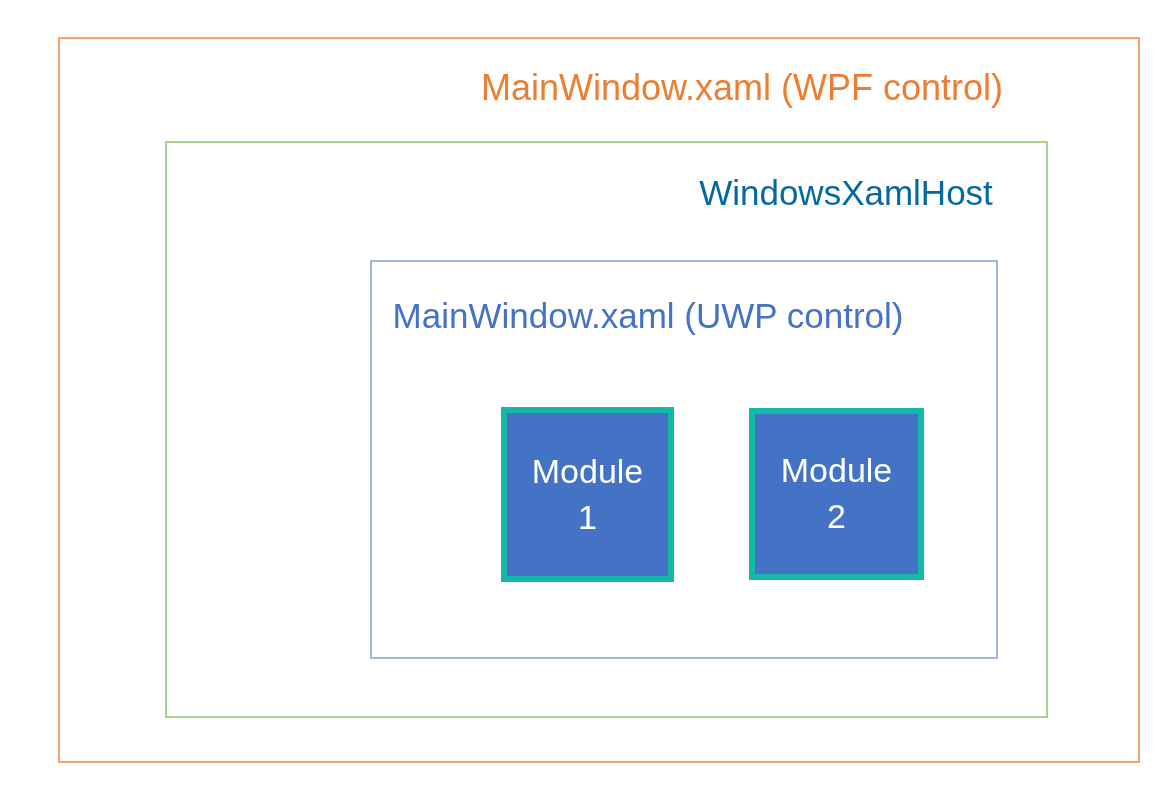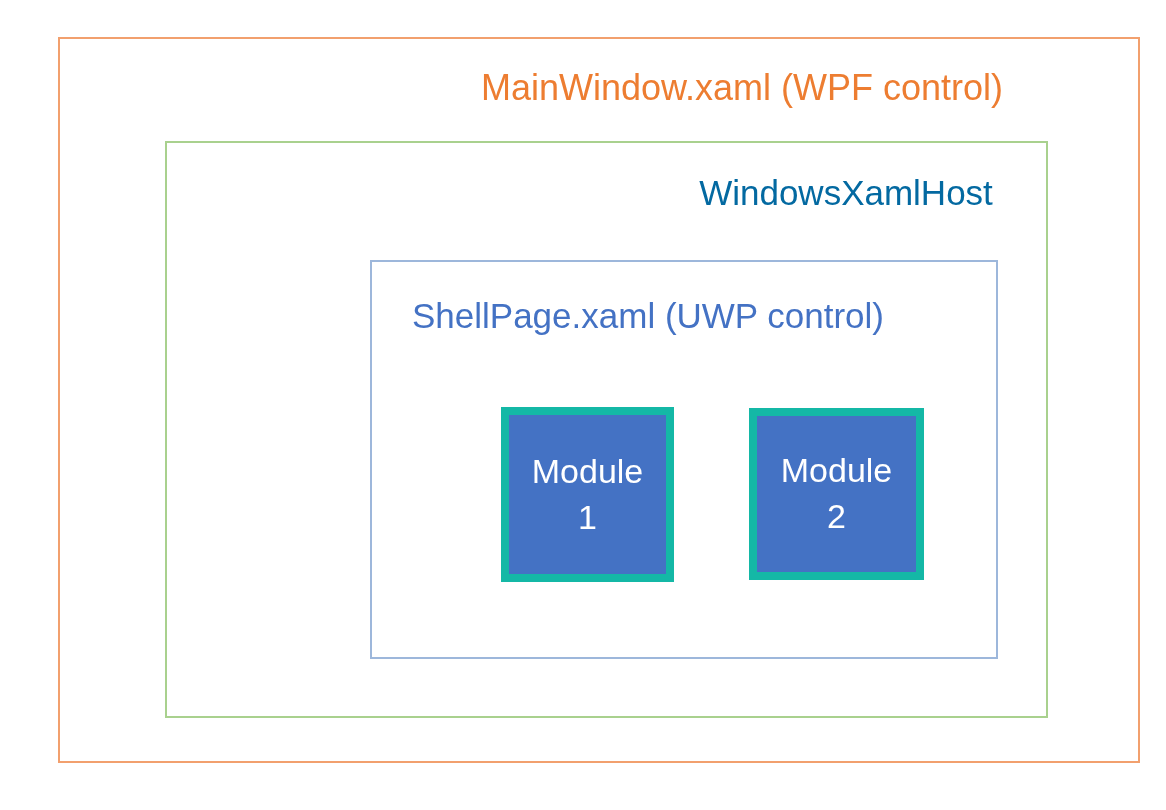--- a/index.html
+++ b/index.html
@@ -52,21 +52,21 @@
     font-size: 35px;
   }
   .title-shell {
     left: 648px; top: 297px;
     color: #4472c4;
     font-size: 35px;
   }
   .module {
     position: absolute;
     background: #4472c4;
-    border: 8px solid #14b8a6;
+    border: 6px solid #14b8a6;
     box-sizing: border-box;
     display: flex;
     flex-direction: column;
     align-items: center;
     justify-content: center;
     color: #ffffff;
     font-size: 34px;
     line-height: 1.35;
     text-align: center;
   }
@@ -84,21 +84,21 @@
 
 <div class="canvas">
 
   <div class="frame frame-outer"></div>
   <div class="frame-title title-outer">MainWindow.xaml (WPF control)</div>
 
   <div class="frame frame-host"></div>
   <div class="frame-title title-host">WindowsXamlHost</div>
 
   <div class="frame frame-shell"></div>
-  <div class="frame-title title-shell">ShellPage.xaml (UWP control)</div>
+  <div class="frame-title title-shell">MainWindow.xaml (UWP control)</div>
 
   <div class="module module-1">
     <div>Module</div>
     <div>1</div>
   </div>
 
   <div class="module module-2">
     <div>Module</div>
     <div>2</div>
   </div>

